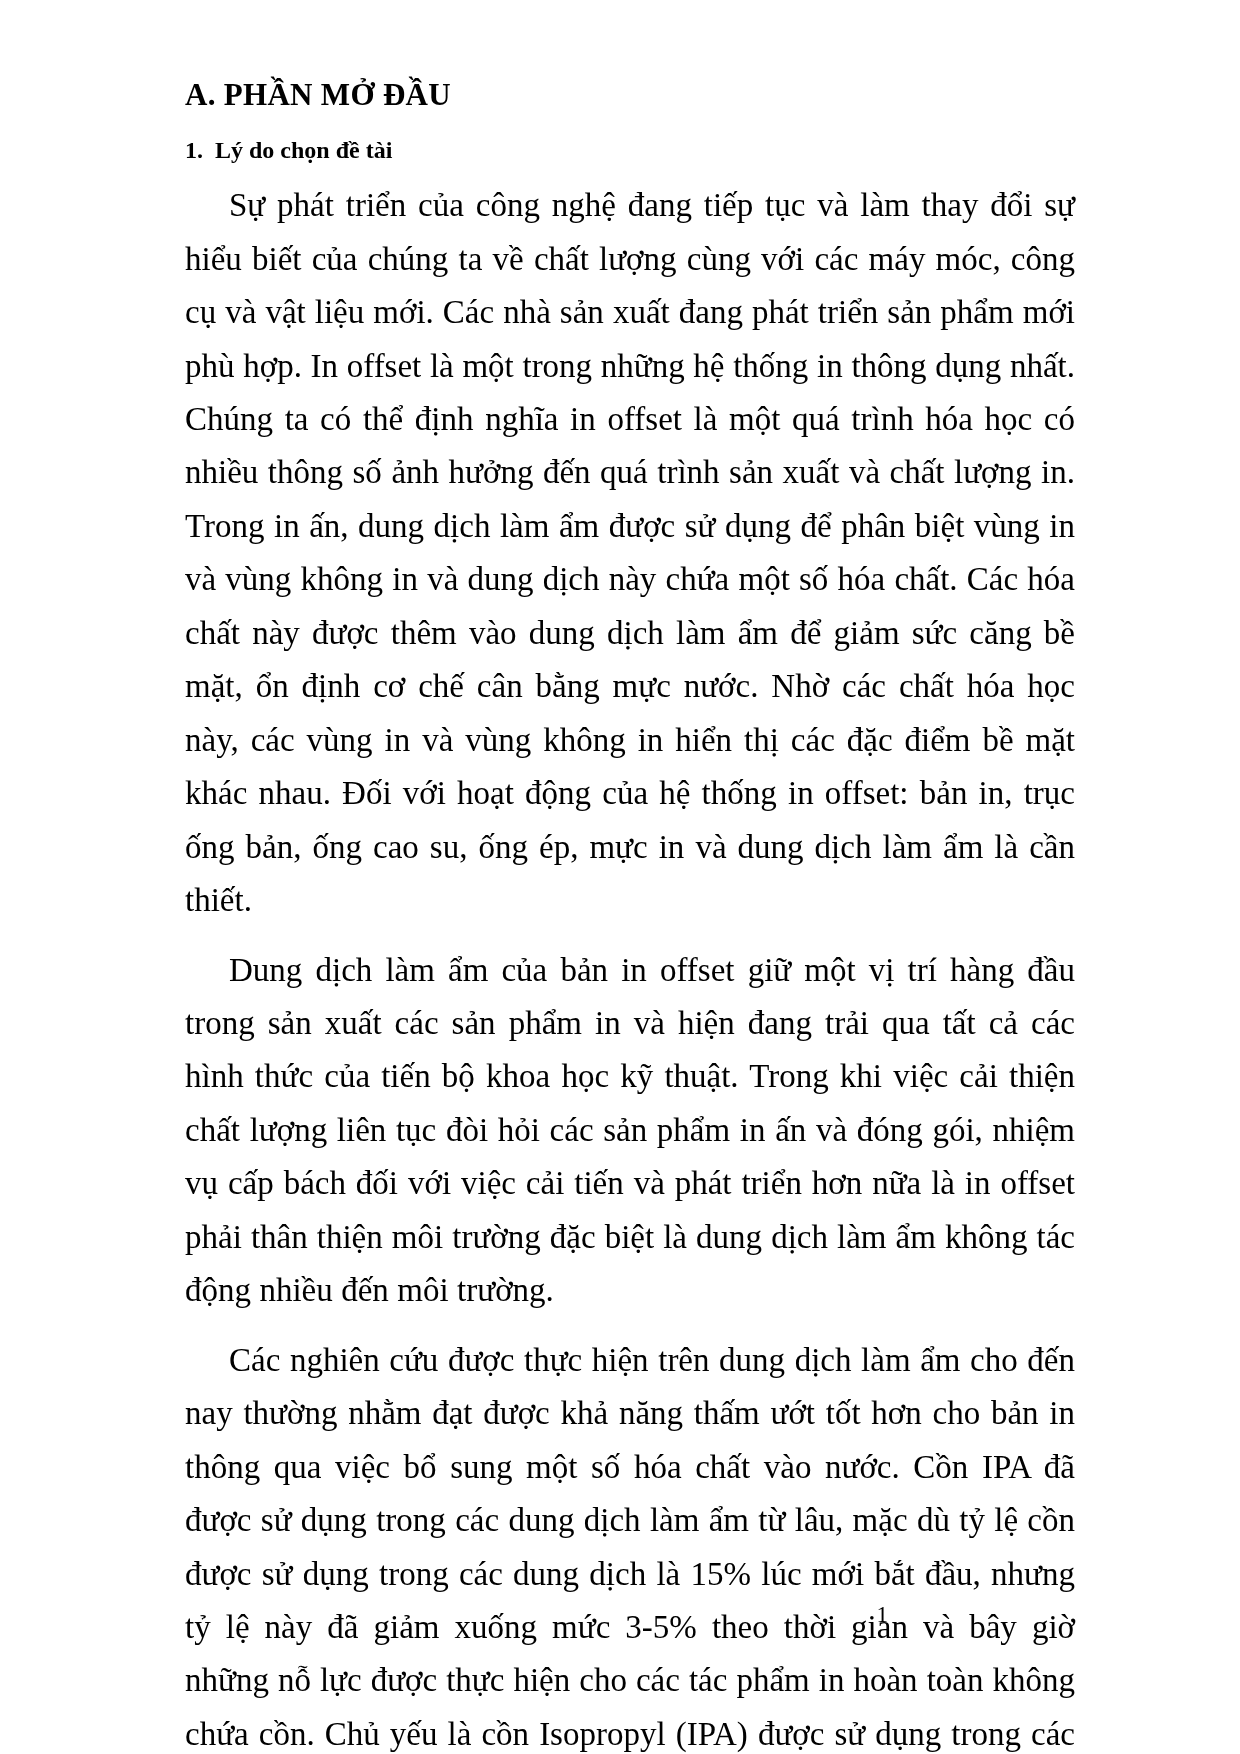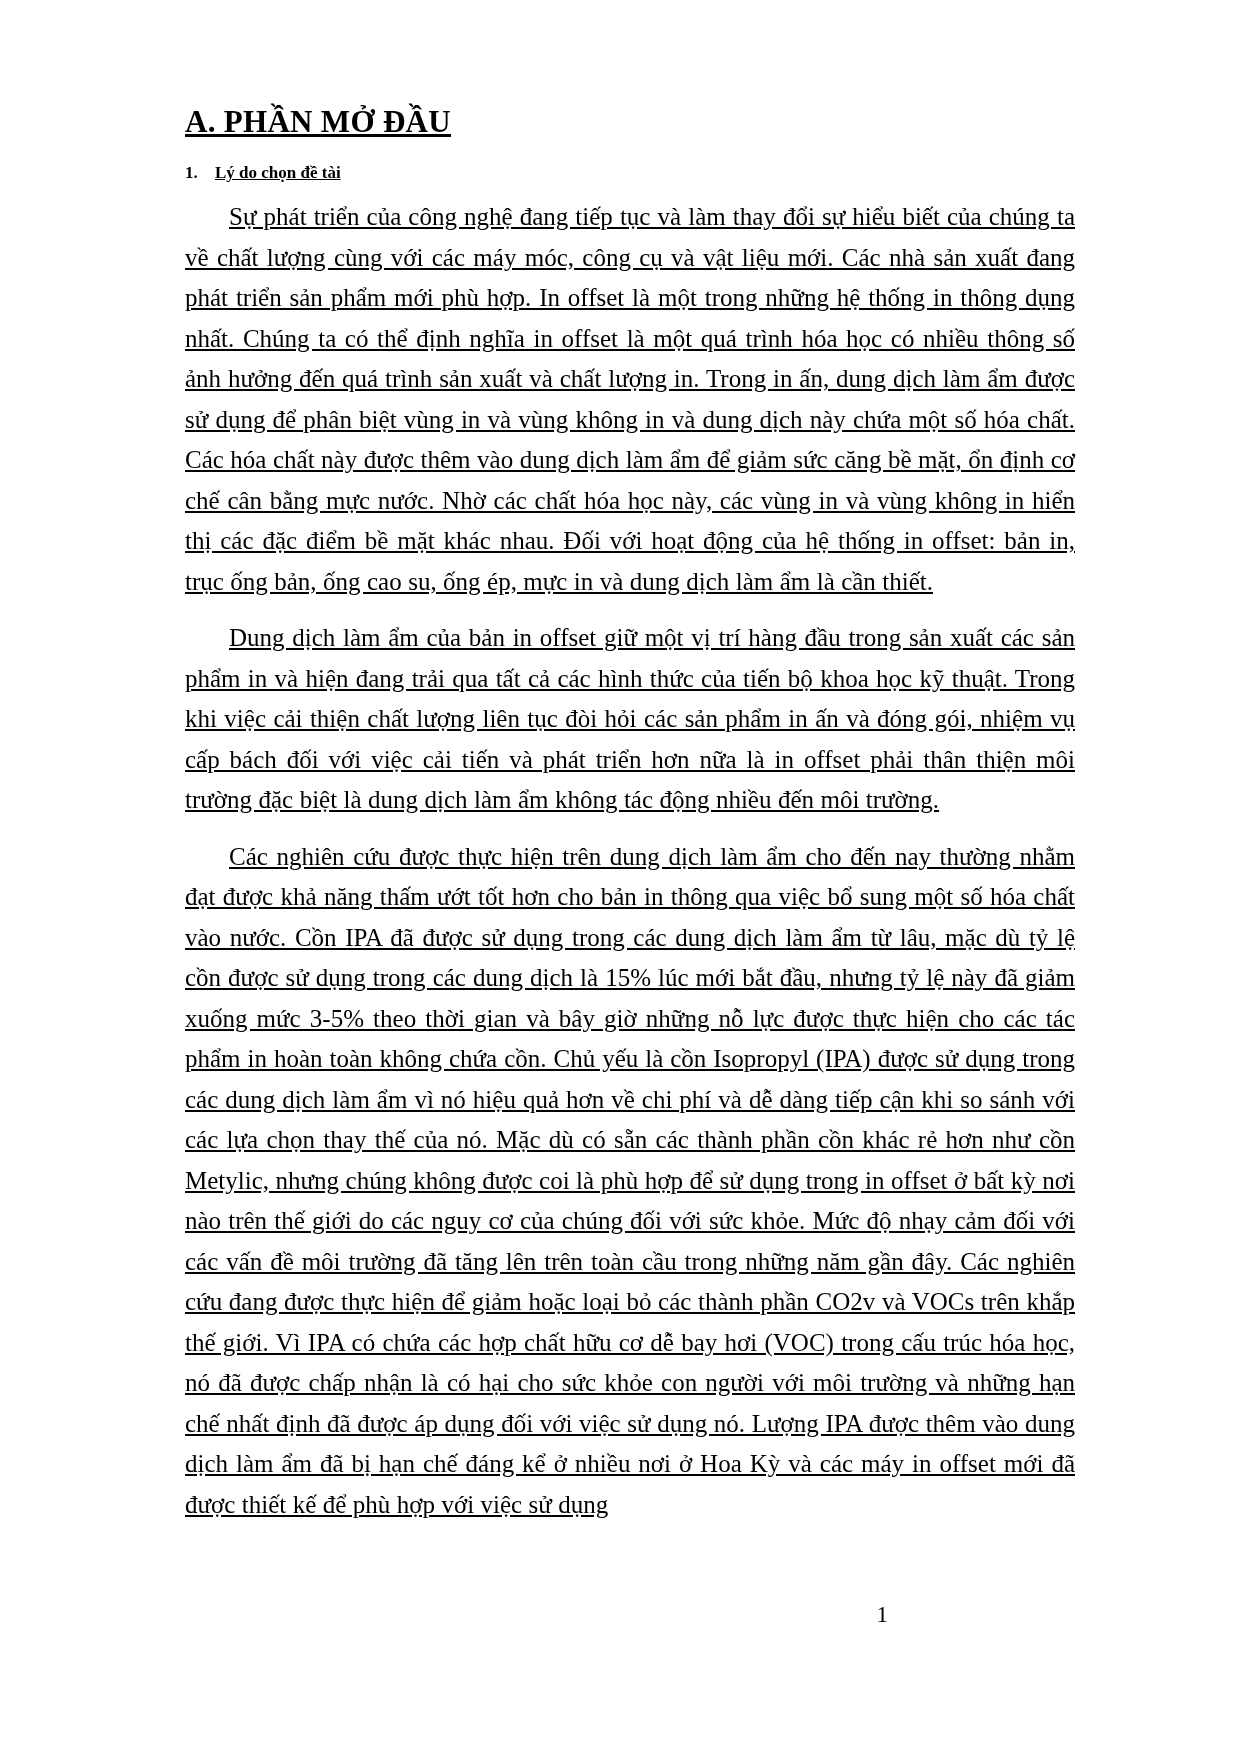--- a/index.html
+++ b/index.html
@@ -15,45 +15,44 @@
     color: #000000;
     overflow: hidden;
   }
   .page {
     position: absolute;
     top: 0;
     left: 0;
     width: 1064px;
     height: 1754px;
     box-sizing: border-box;
-    padding: 103px 170px 60px 185px;
-    text-decoration: underline;
+    padding: 76px 170px 60px 185px;
   }
   .doc-body {
     width: 890px;
   }
   h1.section-title {
     font-size: 31px;
     font-weight: bold;
     margin: 0 0 22px 0;
     letter-spacing: 0.3px;
     line-height: 1.2;
   }
   h2.subsection-title {
-    font-size: 17px;
+    font-size: 24px;
     font-weight: bold;
     margin: 0 0 14px 0;
     line-height: 1.25;
   }
   h2.subsection-title .num {
     display: inline-block;
     width: 30px;
   }
   p.para {
-    font-size: 25px;
+    font-size: 33px;
     line-height: 1.62;
     text-align: justify;
     margin: 0 0 16px 0;
     text-indent: 44px;
     word-spacing: 0.2px;
   }
   p.para:last-child {
     margin-bottom: 8px;
   }
   .page-number {

